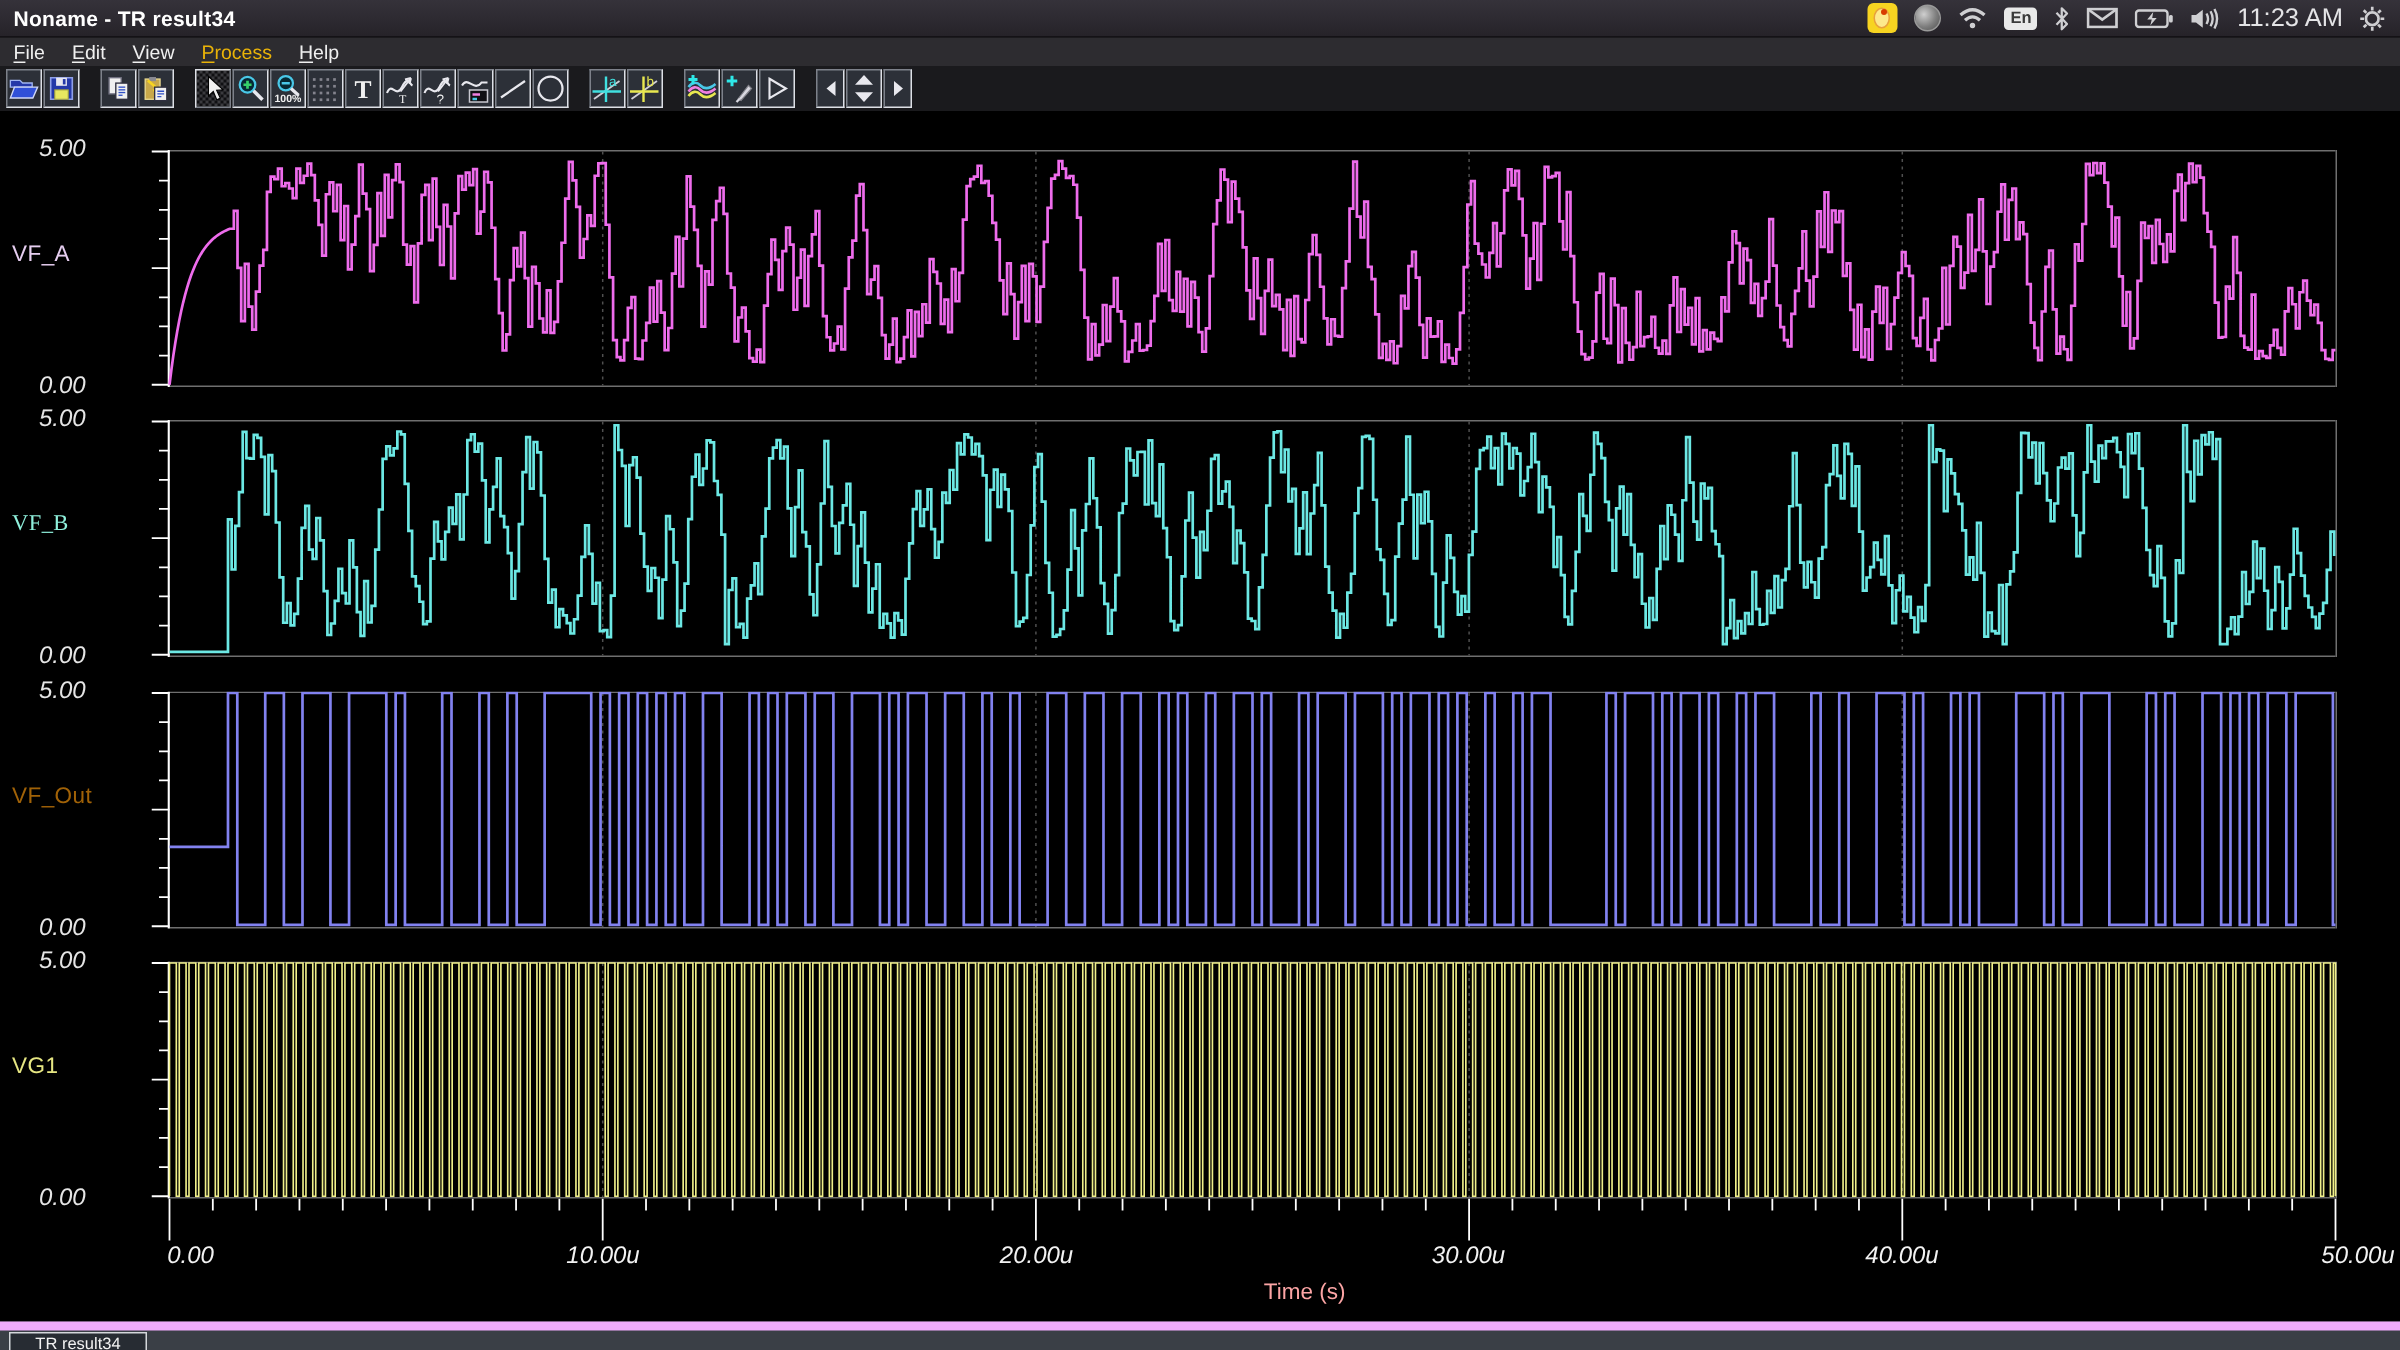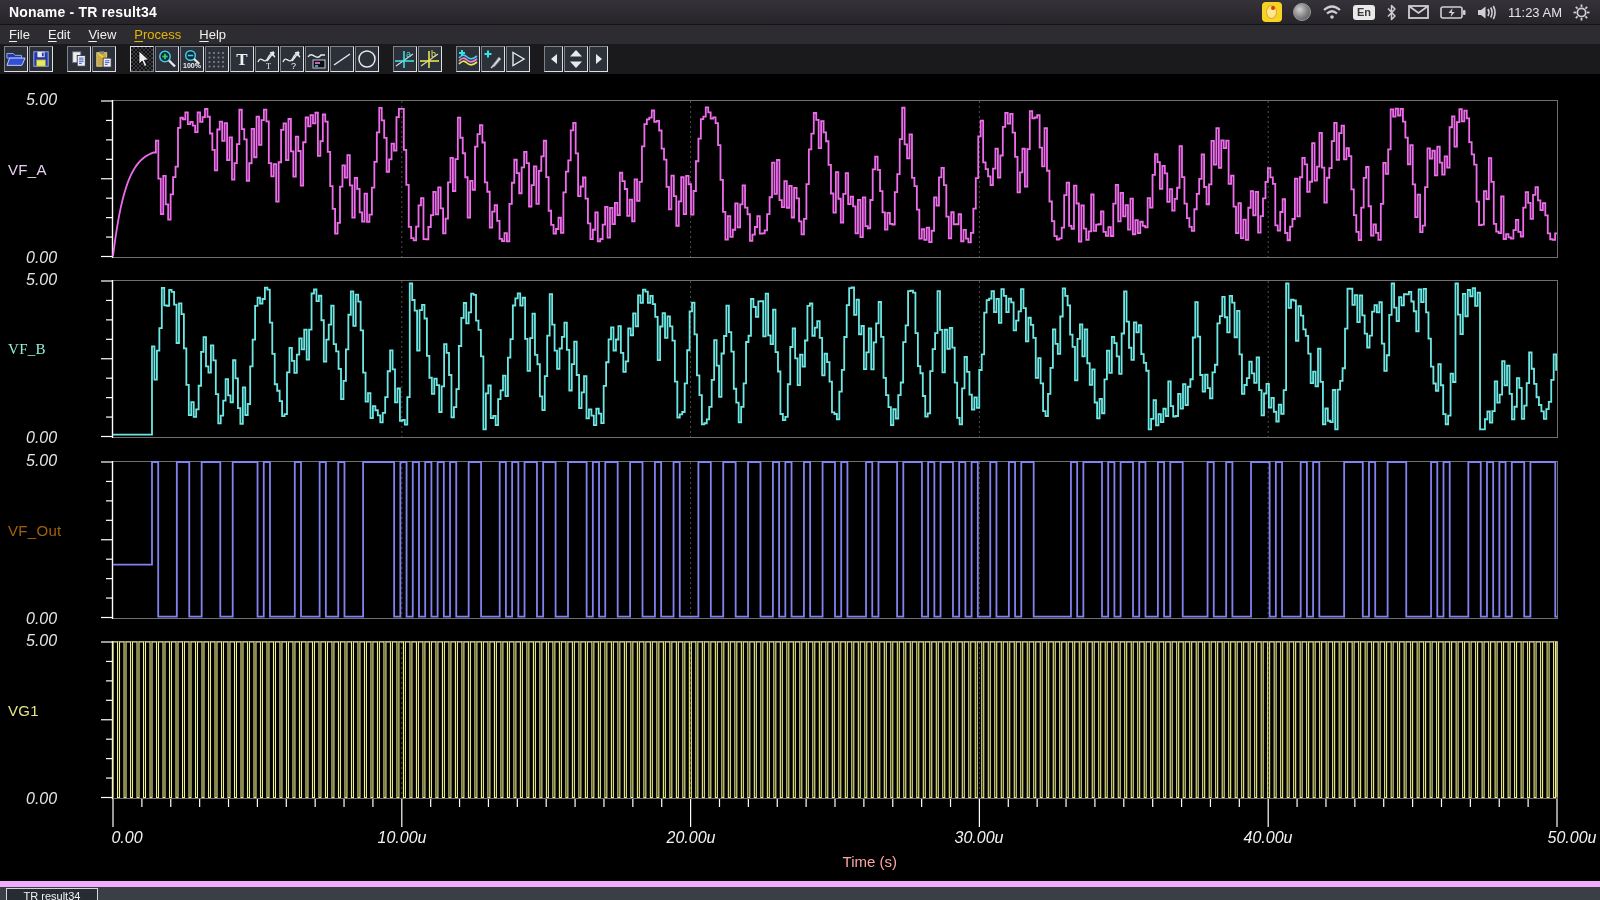--- a/index.html
+++ b/index.html
@@ -10,21 +10,21 @@
   }
   
   .titlebar{
     position:absolute;left:0;top:0;width:1600px;height:24px;
     background:linear-gradient(#35323a,#262329);
     border-bottom:1px solid #141216;
     display:flex;align-items:center;color:#fff;
   }
   .titlebar .title{font-size:14px;font-weight:bold;padding-left:9px;letter-spacing:.2px;}
   .tray{margin-left:auto;display:flex;align-items:center;gap:11px;padding-right:10px;height:100%;}
-  .tray .clock{font-size:13px;color:#e4e4e6;}
+  .tray .clock{font-size:17px;color:#e4e4e6;}
   .kbd-ind{background:#e9e9e9;color:#3a3a3a;font-size:11px;font-weight:bold;
     border-radius:3px;padding:1px 4px;line-height:13px;}
   .tray svg{display:block;}
   .orb{width:18px;height:18px;border-radius:50%;
     background:radial-gradient(circle at 35% 35%, #cfcfcf, #7f7f7f 55%, #4c4c4c);
     border:1px solid #9a9a9a;box-sizing:border-box;}
   .app-bird{width:20px;height:20px;border-radius:4px;background:#f7d421;position:relative;}
   .app-bird:before{content:"";position:absolute;left:4px;top:3px;width:9px;height:12px;
     border-radius:50% 50% 50% 50%;background:#fde98c;border:1px solid #e8a13c;}
   .app-bird:after{content:"";position:absolute;left:9px;top:4px;width:4px;height:4px;border-radius:50%;background:#d83c00;}

